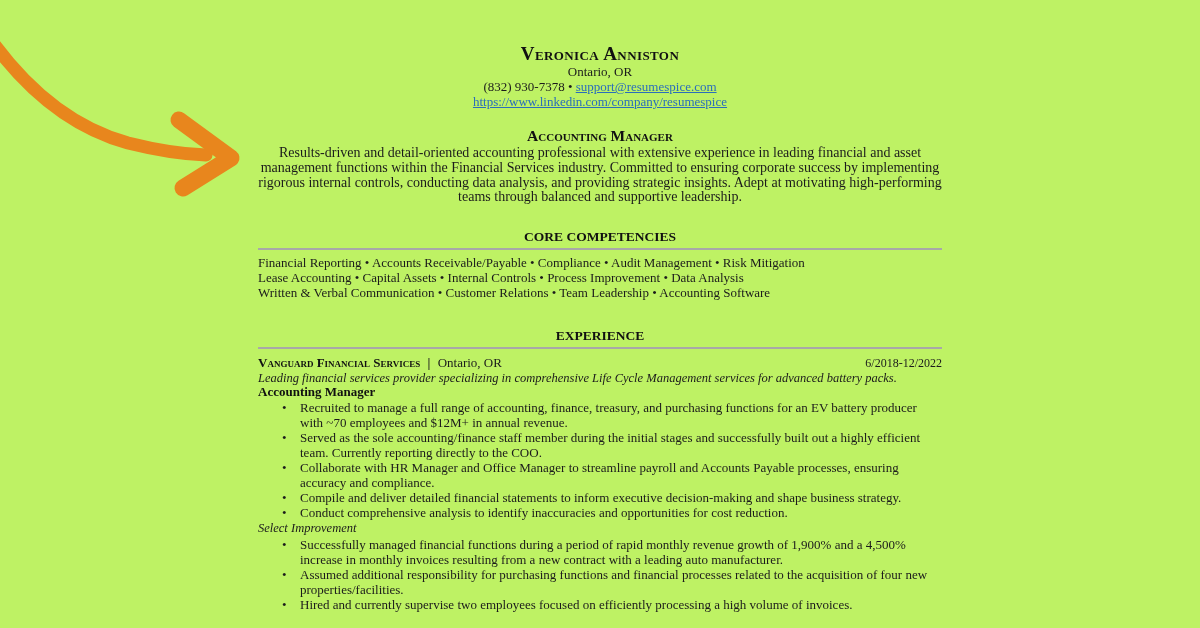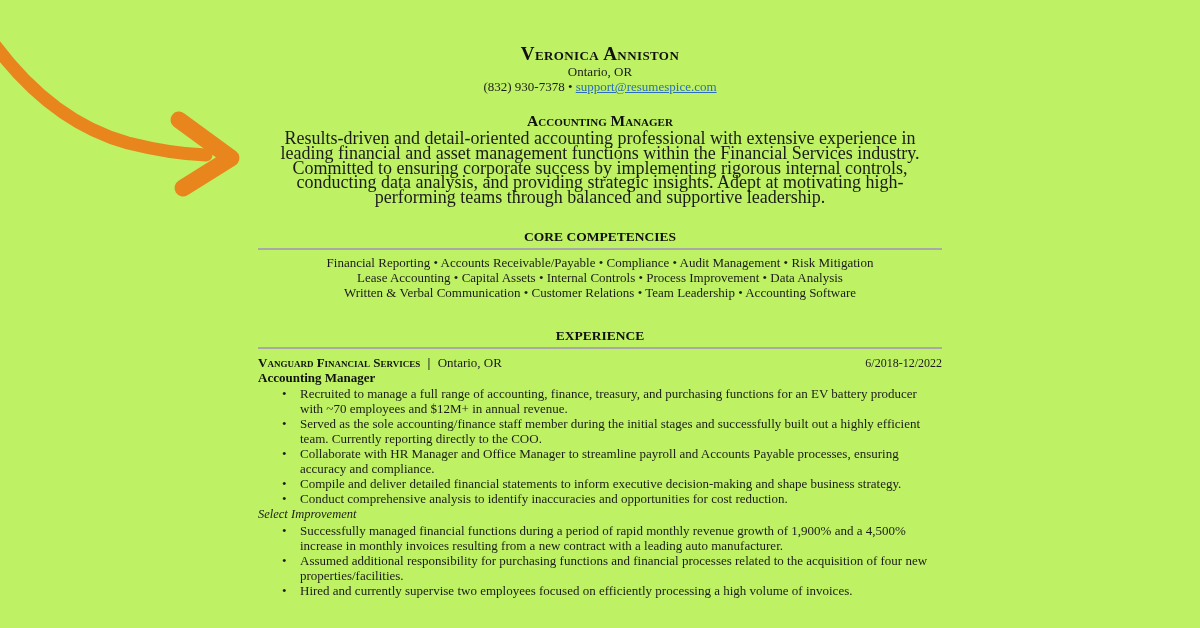--- a/index.html
+++ b/index.html
@@ -26,30 +26,30 @@
     font-variant: small-caps; letter-spacing: 0.4px; color: #111;
   }
   .contact-line { text-align: center; font-size: 13px; line-height: 15px; }
   .link { color: #2A6EBB; text-decoration: underline; cursor: pointer; }
 
   .target-title {
     margin: 18px 0 2px; text-align: center;
     font-size: 15.5px; line-height: 17px; font-weight: bold;
     font-variant: small-caps; color: #111;
   }
-  .summary { margin: 0; text-align: center; font-size: 18px; line-height: 14.8px; }
+  .summary { margin: 0; text-align: center; font-size: 14px; line-height: 14.8px; }
 
   .caps-heading {
     margin: 0; text-align: center;
     font-size: 13.5px; line-height: 15px; font-weight: bold; color: #111;
   }
   .sec-competencies { margin-top: 24px; }
   .rule { border: none; border-top: 2px solid #a8a8a8; margin: 4px 0 0; height: 0; }
   .comp-lines { margin-top: 5px; }
-  .comp-line { margin: 0; text-align: center; font-size: 13px; line-height: 15px; }
+  .comp-line { margin: 0; text-align: left; font-size: 13px; line-height: 15px; }
 
   .sec-experience { margin-top: 28px; }
   .job-header {
     display: flex; justify-content: space-between; align-items: baseline;
     margin-top: 6px; font-size: 13px; line-height: 15px;
   }
   .company { font-variant: small-caps; font-weight: bold; color: #111; }
   .pipe { font-weight: bold; margin: 0 4px; }
   .dates { font-size: 12px; white-space: nowrap; }
   .company-desc { margin: 0; font-style: italic; font-size: 12.5px; line-height: 14px; }
@@ -77,20 +77,23 @@
   <main class="resume">
 
     <header>
       <h1 class="name">Veronica Anniston</h1>
       <div class="contact-line">Ontario, OR</div>
       <div class="contact-line">
         <span>(832) 930-7378</span>
         <span>•</span>
         <a class="link">support@resumespice.com</a>
       </div>
+      <div class="contact-line">
+        <a class="link">https://www.linkedin.com/company/resumespice</a>
+      </div>
     </header>
 
     <section>
       <h2 class="target-title">Accounting Manager</h2>
       <p class="summary">Results-driven and detail-oriented accounting professional with extensive experience in leading financial and asset management functions within the Financial Services industry. Committed to ensuring corporate success by implementing rigorous internal controls, conducting data analysis, and providing strategic insights. Adept at motivating high-performing teams through balanced and supportive leadership.</p>
     </section>
 
     <section class="sec-competencies">
       <h3 class="caps-heading">CORE COMPETENCIES</h3>
       <hr class="rule">
@@ -107,20 +110,21 @@
 
       <div class="job-header">
         <div>
           <span class="company">Vanguard Financial Services</span>
           <span class="pipe">|</span>
           <span>Ontario, OR</span>
         </div>
         <div class="dates">6/2018-12/2022</div>
       </div>
 
+      <p class="company-desc">Leading financial services provider specializing in comprehensive Life Cycle Management services for advanced battery packs.</p>
       <p class="job-title">Accounting Manager</p>
 
       <ul class="bullets">
         <li>Recruited to manage a full range of accounting, finance, treasury, and purchasing functions for an EV battery producer with ~70 employees and $12M+ in annual revenue.</li>
         <li>Served as the sole accounting/finance staff member during the initial stages and successfully built out a highly efficient team. Currently reporting directly to the COO.</li>
         <li>Collaborate with HR Manager and Office Manager to streamline payroll and Accounts Payable processes, ensuring accuracy and compliance.</li>
         <li>Compile and deliver detailed financial statements to inform executive decision-making and shape business strategy.</li>
         <li>Conduct comprehensive analysis to identify inaccuracies and opportunities for cost reduction.</li>
       </ul>
 

